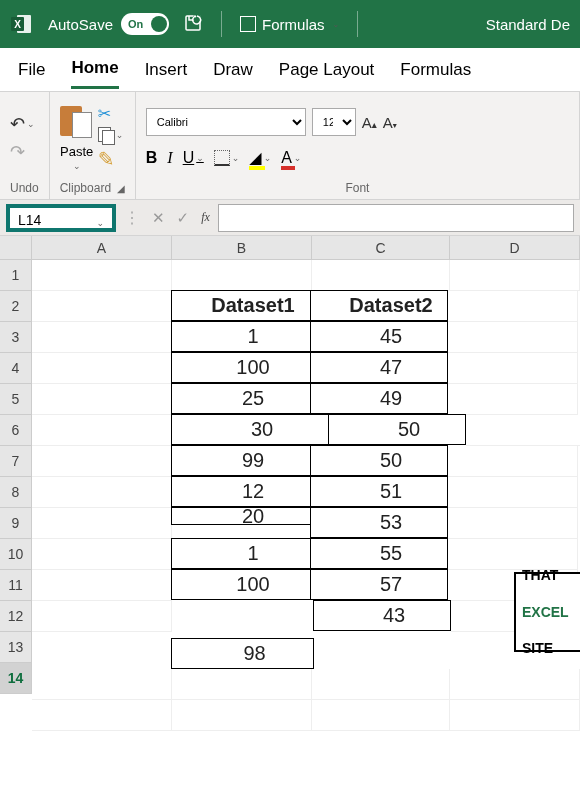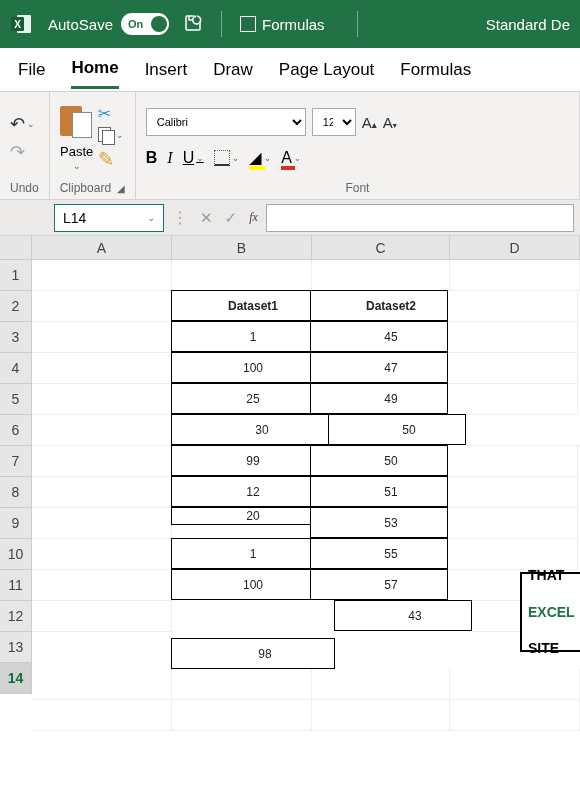--- a/index.html
+++ b/index.html
@@ -63,34 +63,34 @@
 .border-icn { width: 16px; height: 16px; border: 1px dotted #666; border-bottom: 2px solid #333; }
 .fill-icn { position: relative; }
 .fill-bucket { font-size: 16px; }
 .fill-bar { position: absolute; bottom: -3px; left: 0; width: 16px; height: 4px; background: #ffff00; }
 .font-color-icn { position: relative; }
 .font-color-bar { position: absolute; bottom: -3px; left: 0; width: 14px; height: 4px; background: #d6302a; }
 .caret { font-size: 9px; color: #666; }
 
 
 .formula-bar { height: 36px; background: #eceae8; border-bottom: 1px solid #d4d4d4; display: flex; align-items: center; padding: 4px 6px; gap: 4px; }
-.name-box { width: 110px; height: 28px; background: #fff; border: 1px solid #0f766e; display: flex; align-items: center; padding: 0 8px; font-size: 14px; justify-content: space-between; margin-left: 48px; }
+.name-box { width: 110px; height: 28px; background: #fff; border: 4px solid #0f766e; display: flex; align-items: flex-end; padding: 0 8px; font-size: 14px; justify-content: space-between; }
 .fb-sep { color: #aaa; margin: 0 4px; }
 .fb-btn { font-size: 15px; color: #999; padding: 0 4px; }
 .fx { font-style: italic; font-family: serif; color: #444; font-size: 12px; }
 .formula-input { flex: 1; height: 28px; background: #fff; border: 1px solid #aaa; }
 .corner { width: 32px; height: 24px; background: #e6e6e6; border-right: 1px solid #ccc; border-bottom: 1px solid #ccc; }
 .col-headers { display: flex; }
 .col-h { height: 24px; background: #e6e6e6; border-right: 1px solid #ccc; border-bottom: 1px solid #ccc; display: flex; align-items: center; justify-content: center; font-size: 14px; color: #444; }
 .row-headers { display: flex; flex-direction: column; }
 .row-h { width: 32px; background: #e6e6e6; border-right: 1px solid #ccc; border-bottom: 1px solid #ccc; display: flex; align-items: center; justify-content: center; font-size: 14px; color: #444; }
 .row-h.sel { background: #d2d2d2; color: #0f6e3e; font-weight: 600; }
 .cells { position: relative; }
 .row { display: flex; }
-.cell { border-right: 1px solid #eee; border-bottom: 1px solid #eee; display: flex; align-items: center; justify-content: center; font-size: 12px; color: #222; padding-left: 24px; }
+.cell { border-right: 1px solid #eee; border-bottom: 1px solid #eee; display: flex; align-items: center; justify-content: center; font-size: 20px; color: #222; padding-left: 24px; }
 .data-cell { border: 1px solid #000; margin: -1px 0 0 -1px; }
 .data-header { font-weight: 700; }
 .grid-wrap { display: flex; flex-direction: column; }
 .content-wrap { display: flex; }
 
 .watermark { position: absolute; right: 4px; top: 312px; width: 78px; height: 80px; border: 2px solid #000; display: flex; flex-direction: column; justify-content: center; padding-left: 6px; font-weight: 700; font-size: 14px; line-height: 1.2; background: #fff; gap: 20px; }
 .watermark .g { color: #217346; }
 
 .caret-sm { font-size: 8px; color: #555; margin-left: 2px; }
 </style>
@@ -334,21 +334,21 @@
           <div class="cell" style="width: 130px; height: 31px;"></div>
         </div>
         <div class="row">
           <div class="cell" style="width: 140px; height: 31px;"></div>
           <div class="cell data-cell" style="width: 140px; height: 31px;">100</div>
           <div class="cell data-cell" style="width: 138px; height: 31px;">57</div>
           <div class="cell" style="width: 130px; height: 31px;"></div>
         </div>
         <div class="row">
           <div class="cell" style="width: 140px; height: 31px;"></div>
-          <div class="cell data-cell" style="width: 164px; height: 31px; margin-top: 37px;">98</div>
+          <div class="cell data-cell" style="width: 143px; height: 31px; margin-top: 37px;">98</div>
           <div class="cell data-cell" style="width: 138px; height: 31px;">43</div>
           <div class="cell" style="width: 130px; height: 31px;"></div>
         </div>
         <div class="row">
           <div class="cell" style="width: 140px; height: 31px;"></div>
           <div class="cell" style="width: 140px; height: 31px;"></div>
           <div class="cell" style="width: 138px; height: 31px;"></div>
           <div class="cell" style="width: 130px; height: 31px;"></div>
         </div>
         <div class="row">

